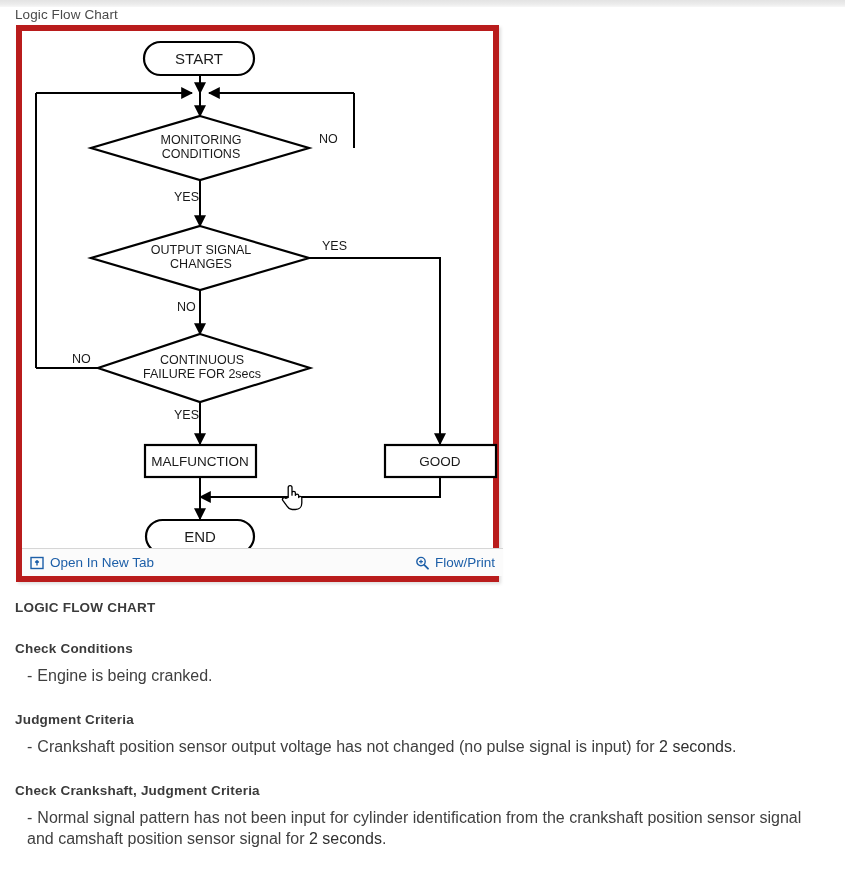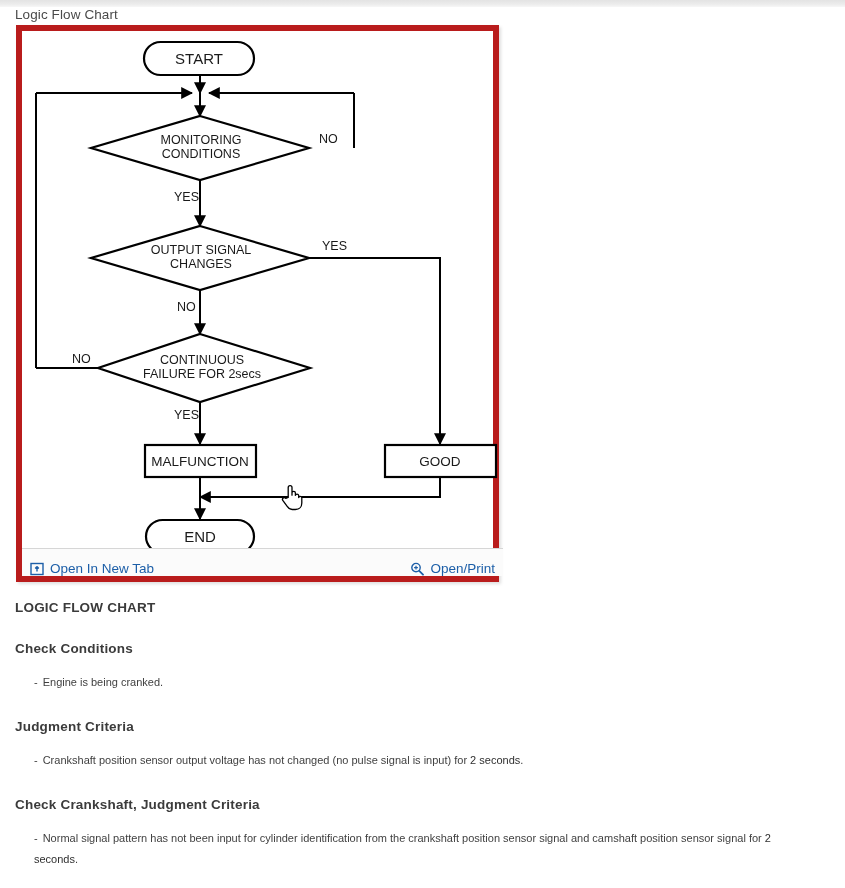--- a/index.html
+++ b/index.html
@@ -49,21 +49,21 @@
   }
   #diagram-svg { display: block; }
   #figure-toolbar {
     position: absolute;
     left: 0; bottom: 0;
     width: 481px;
     height: 28px;
     background: #fbfbfb;
     border-top: 1px solid #d6d6d6;
     display: flex;
-    align-items: flex-end;
+    align-items: center;
     justify-content: space-between;
     padding: 0 8px;
     box-sizing: border-box;
   }
   .tool-link {
     display: inline-flex;
     align-items: center;
     gap: 6px;
     color: #1d5fa8;
     font-size: 13.5px;
@@ -81,23 +81,23 @@
   .sec-head {
     font-size: 13.5px;
     font-weight: bold;
     color: #3b3b3b;
     margin: 0 0 5px 0;
     letter-spacing: .2px;
   }
   .sec-head.spaced { margin-top: 27px; }
   .sec-head.spaced2 { margin-top: 26px; }
   .bullet {
-    font-size: 11px;
+    font-size: 16px;
     color: #3f3f3f;
-    margin: 16px;
+    margin: 9px;
     line-height: 21px;
     text-indent: 0;
     padding-left: 3px;
   }
   .bullet b { font-weight: normal; color: #2f2f2f; }
   .dash { margin-right: 5px; }
   
   #hand-cursor {
     position: absolute;
     left: 259px;
@@ -214,21 +214,21 @@
         <path d="M7 9.5 V4.6 M7 4.6 L5.2 6.4 M7 4.6 L8.8 6.4" fill="none" stroke="#1d5fa8" stroke-width="1.4"></path>
       </svg>
       <span>Open In New Tab</span>
     </span>
     <span class="tool-link">
       <svg width="14" height="14" viewBox="0 0 14 14">
         <circle cx="6" cy="5.6" r="4.2" fill="none" stroke="#1d5fa8" stroke-width="1.4"></circle>
         <path d="M9.2 8.9 L13 12.7" stroke="#1d5fa8" stroke-width="1.8" stroke-linecap="round"></path>
         <path d="M4.1 5.6 H7.9 M6 3.7 V7.5" stroke="#1d5fa8" stroke-width="1.2"></path>
       </svg>
-      <span>Open/Print</span>
+      <span>Flow/Print</span>
     </span>
   </div>
 </div>
 
 <div id="body-text">
 
   <p class="sec-head">LOGIC FLOW CHART</p>
 
 
   <p class="sec-head spaced2">Check Conditions</p>

